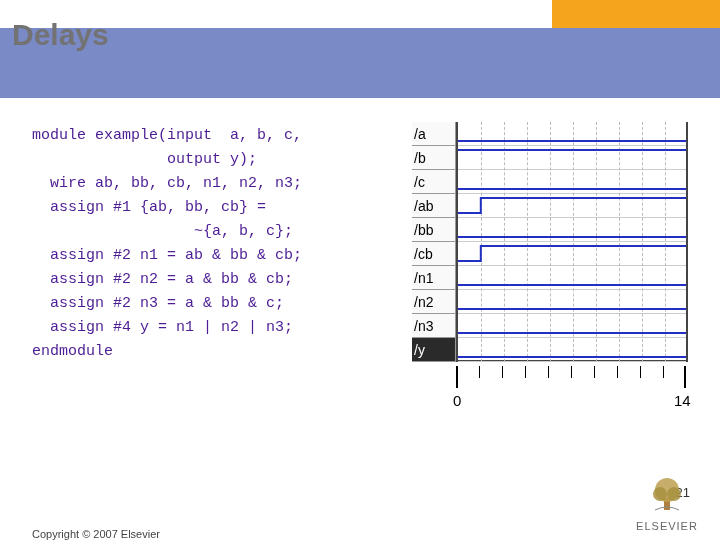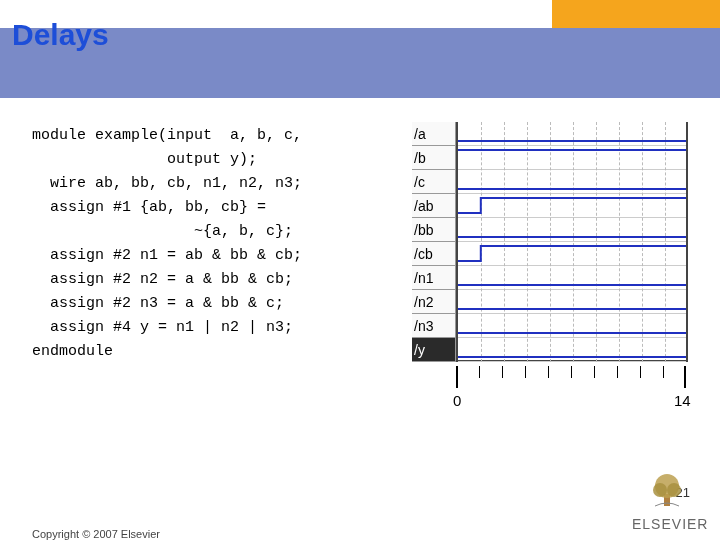--- a/index.html
+++ b/index.html
@@ -33,36 +33,36 @@
     width: 720px;
     height: 70px;
     background: #7a8ac7;
   }
   .title-text {
     position: absolute;
     top: 18px;
     left: 12px;
     font-size: 30px;
     font-weight: bold;
-    color: #1d4ed8;
+    color: #737373;
     z-index: 5;
   }
   .content {
     position: absolute;
     top: 124px;
     left: 32px;
     width: 660px;
     height: 360px;
   }
   .code {
     font-family: "Courier New", monospace;
     font-size: 15px;
     line-height: 1.6;
     white-space: pre;
-    color: #000000;
+    color: #4c1d95;
   }
   .waveform {
     position: absolute;
     top: 122px;
     left: 412px;
     width: 280px;
     height: 314px;
   }
   .sig-label-col {
     position: absolute;
@@ -155,21 +155,21 @@
   }
   .logo {
     position: absolute;
     bottom: 8px;
     right: 18px;
     width: 70px;
     text-align: center;
   }
   .logo svg { display: block; margin: 0 auto; }
   .logo-text {
-    font-size: 14px;
+    font-size: 11px;
     letter-spacing: 1px;
     color: #666;
     margin-top: 6px;
   }
   .wave-line {
     position: absolute;
     z-index: 2;
   }
 </style>
 </head>

